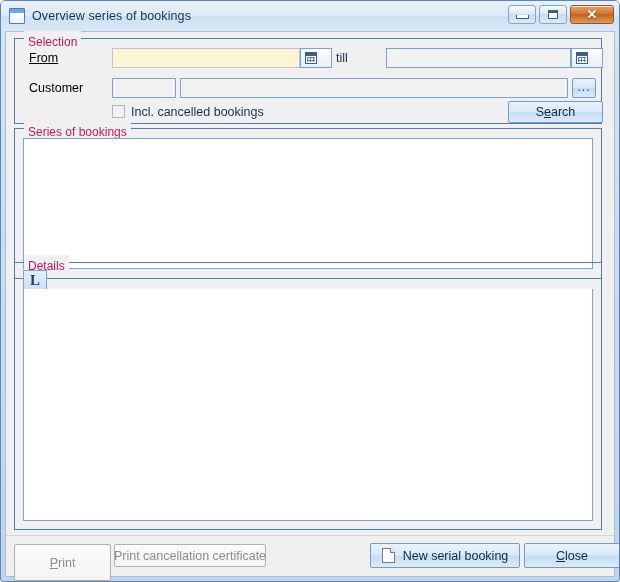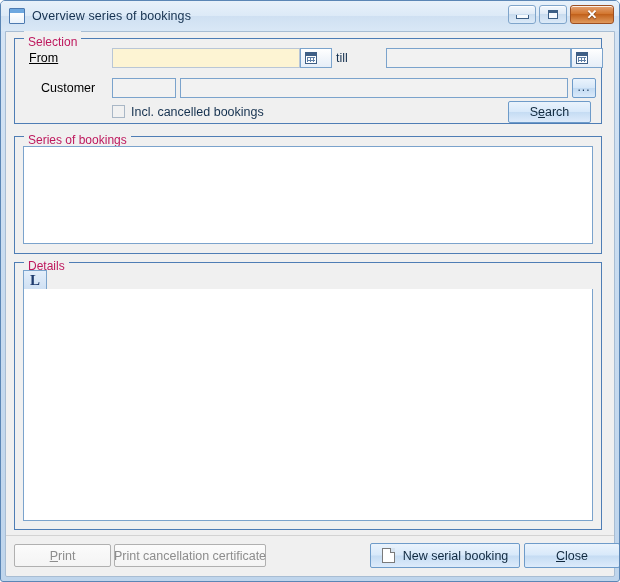--- a/index.html
+++ b/index.html
@@ -125,21 +125,21 @@
     top: -8px;
     left: 9px;
     padding: 4px 4px;
     background: #f0f0f0;
     font-size: 12px;
     color: #be185d;
     white-space: nowrap;
   }
 
   #grp-selection { left: 8px; top: 6px; width: 588px; height: 86px; }
-  #grp-series    { left: 8px; top: 104px; width: 588px; height: 118px; }
+  #grp-series    { left: 8px; top: 96px; width: 588px; height: 151px; }
   #grp-details   { left: 8px; top: 230px; width: 588px; height: 268px; }
 
   
   .field-label {
     position: absolute;
     font-size: 12.5px;
     color: #000000;
     white-space: nowrap;
   }
 
@@ -348,49 +348,49 @@
         <span class="arrow-down"></span>
       </div>
 
       <span class="field-label" style="left:321px; top:12px; color:#15314f;">till</span>
       <input class="txt readonly" type="text" style="left: 371px; top: 9px; width: 185px; height: 20px;" value="">
       <div class="cal-btn" style="left:556px; top:9px;">
         <span class="cal-grid"></span>
         <span class="arrow-down"></span>
       </div>
 
-      <span class="field-label" style="left:26px; top:42px;">Customer</span>
+      <span class="field-label" style="left:14px; top:42px;">Customer</span>
       <input class="txt readonly" type="text" style="left: 97px; top: 39px; width: 64px; height: 20px;" value="">
       <input class="txt readonly" type="text" style="left: 165px; top: 39px; width: 388px; height: 20px;" value="">
       <div class="dots-btn" style="left:557px; top:39px; width:24px; height:20px;">...</div>
 
       <div class="checkrow" style="left:97px; top:66px;">
         <span class="checkbox"></span>
         <span class="cb-label">Incl. cancelled bookings</span>
       </div>
 
-      <div class="btn" style="left:493px; top:62px; width:83px; height:22px;">
+      <div class="btn" style="left:493px; top:62px; width:95px; height:22px;">
         <span><span>S</span><u>e</u><span>arch</span></span>
       </div>
     </div>
 
     <div class="group" id="grp-series">
       <span class="group-title">Series of bookings</span>
       <div class="listbox" style="left:8px; top:9px; right:8px; bottom:9px;"></div>
     </div>
 
     <div class="group" id="grp-details">
       <span class="group-title">Details</span>
       <div class="detail-tab" style="left:8px; top:7px;">L</div>
       <div class="detail-panel" style="left:8px; top:26px; right:8px; bottom:8px;"></div>
     </div>
 
     <div class="footer-sep" style="top:503px;"></div>
 
-    <div class="btn disabled" style="left:8px; top:512px; width:97px; height:23px;">
+    <div class="btn disabled" style="left:8px; top:512px; width:97px; height:37px;">
       <span><u>P</u><span>rint</span></span>
     </div>
 
     <div class="btn disabled" style="left:108px; top:512px; width:152px; height:23px;">
       <span>Print cancellation certificate</span>
     </div>
 
     <div class="btn" style="left:364px; top:511px; width:150px; height:25px;">
       <span class="page-icon"></span>
       <span>New serial booking</span>

